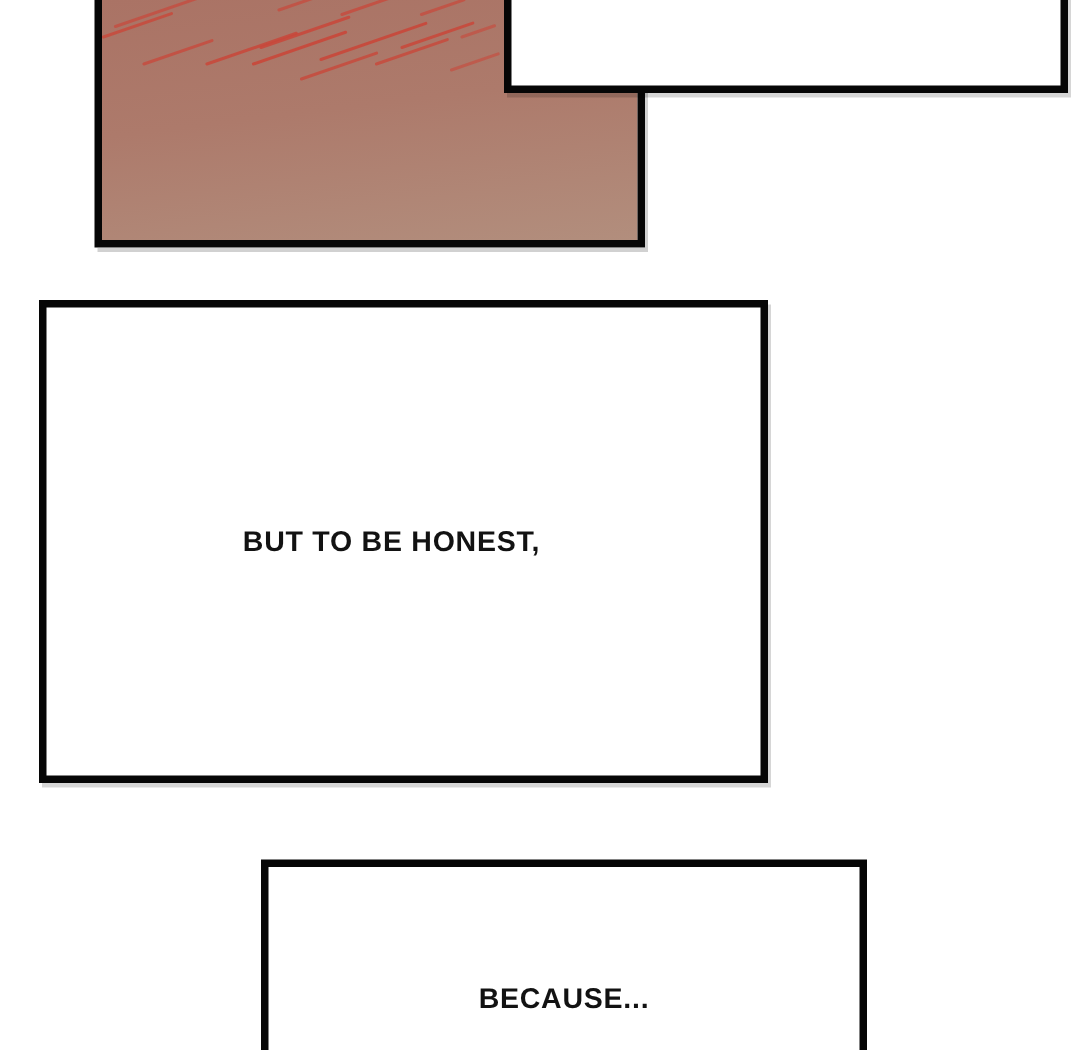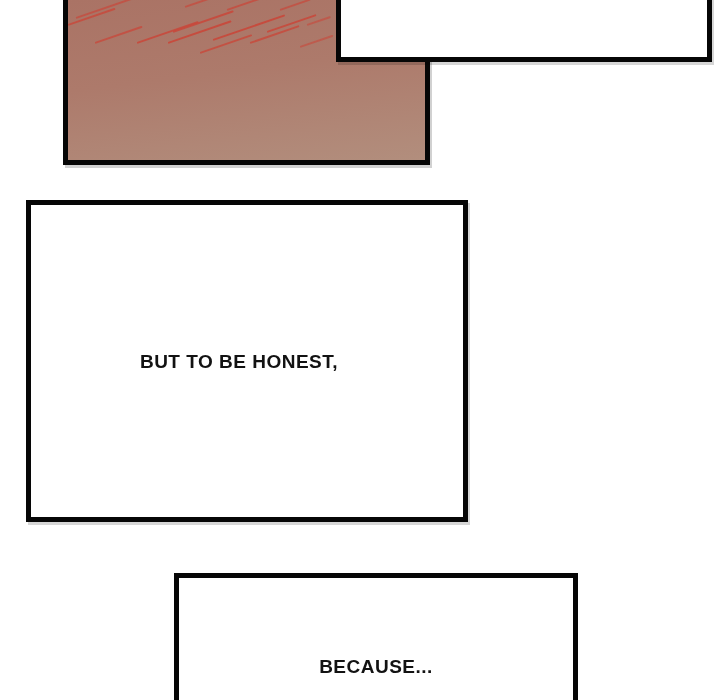--- a/index.html
+++ b/index.html
@@ -46,21 +46,21 @@
     border: 5px solid #060606;
     box-shadow: 2px 3px 0 rgba(0,0,0,0.16);
     z-index: 2;
   }
 
   
   .speech-box-middle {
     position: absolute;
     left: 26px;
     top: 200px;
-    width: 442px;
+    width: 486px;
     height: 322px;
     background: #ffffff;
     border: 5px solid #060606;
     box-shadow: 2px 3px 0 rgba(0,0,0,0.16);
     display: flex;
     align-items: center;
     justify-content: center;
     padding-right: 16px;
     z-index: 3;
   }

